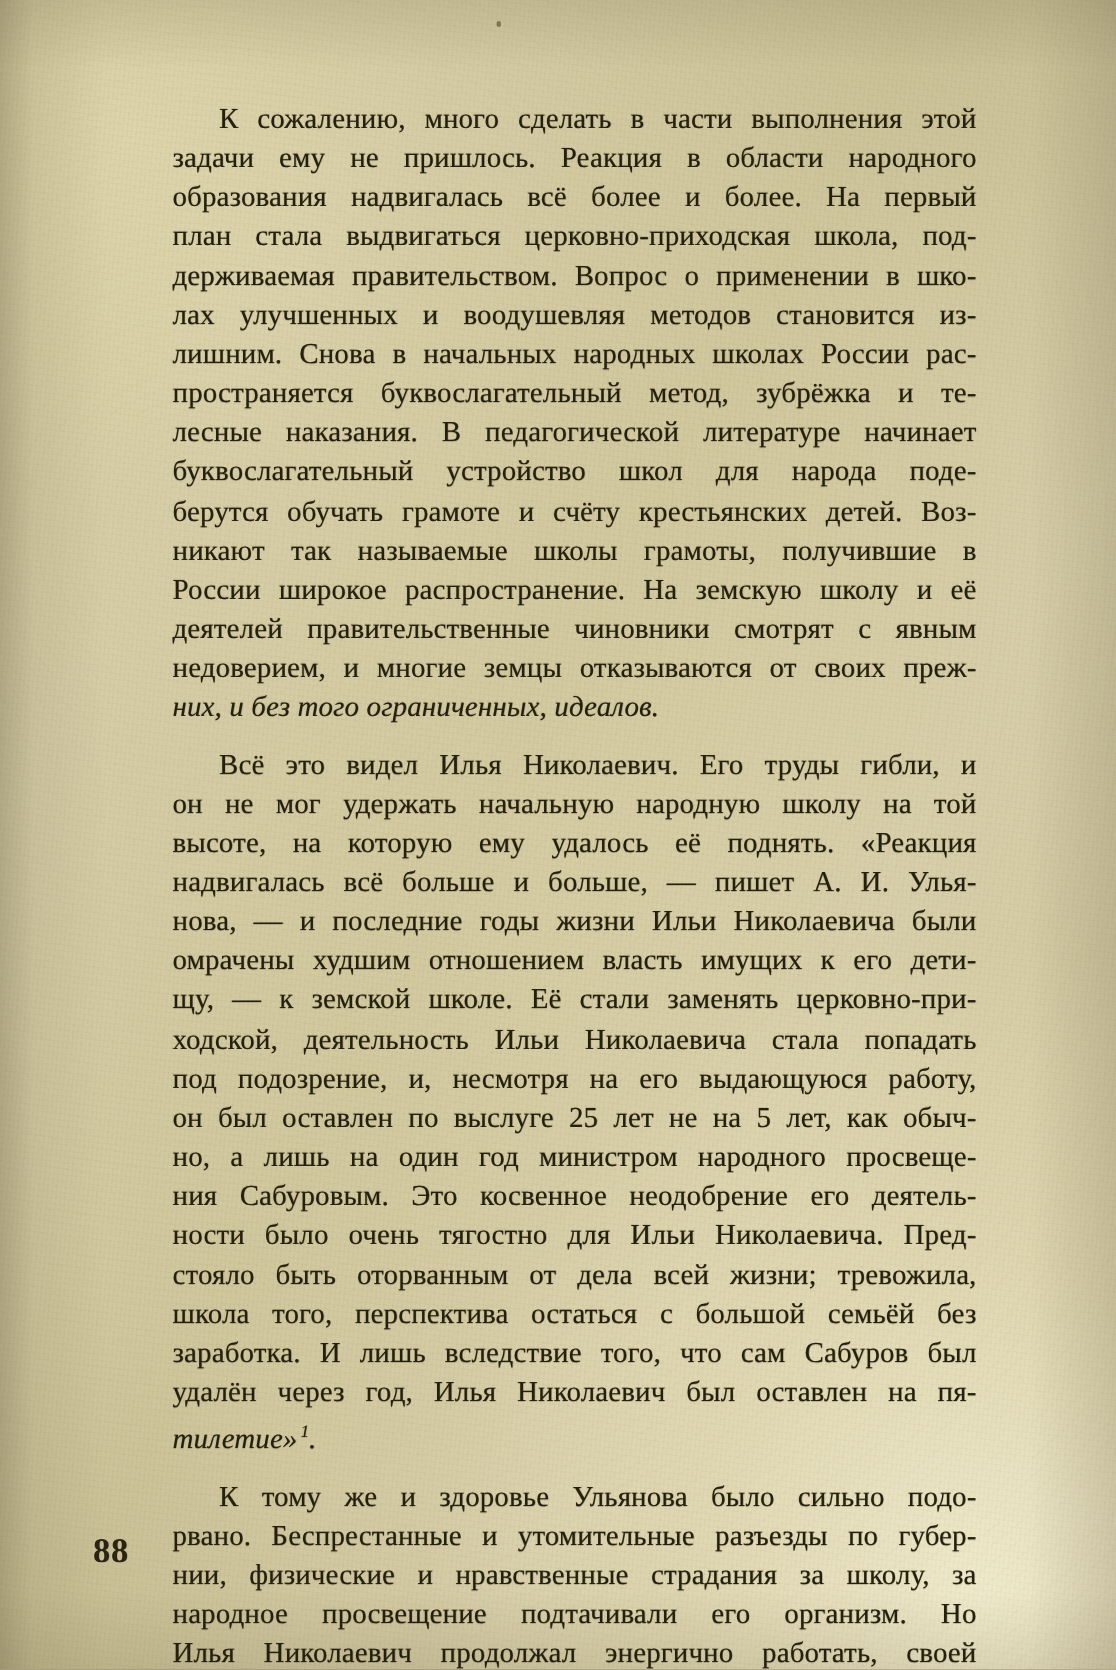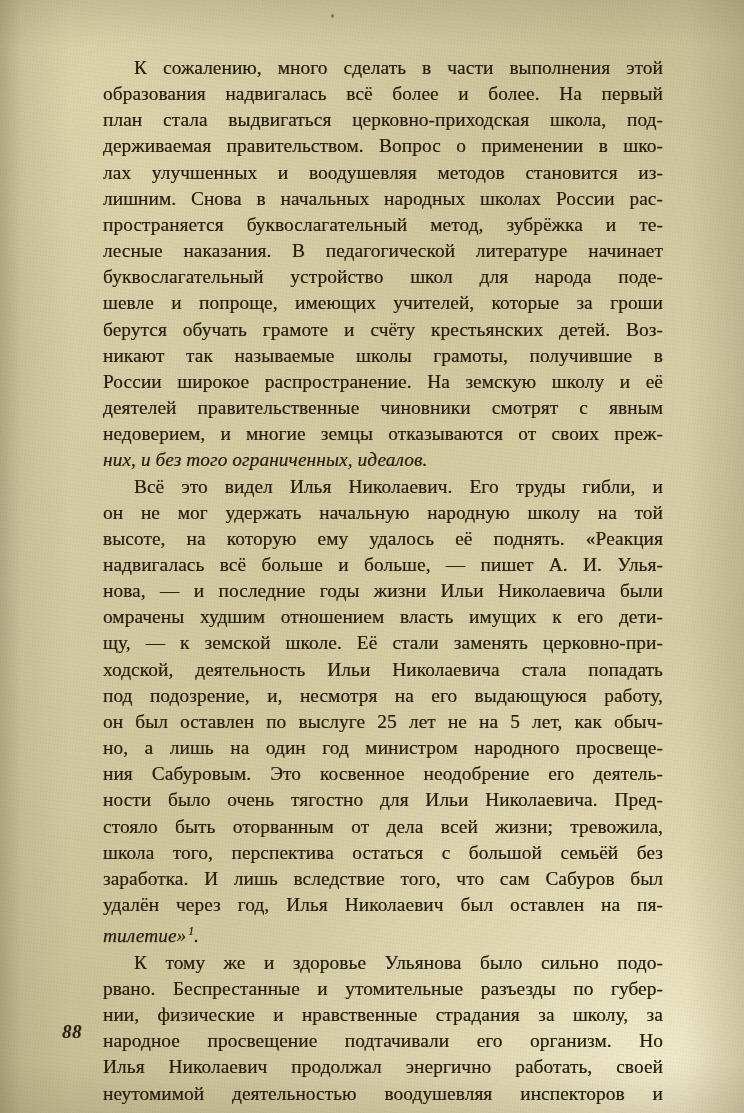--- a/index.html
+++ b/index.html
@@ -79,21 +79,21 @@
   .ln.last {
     text-align-last: left;
     white-space: normal;
     font-style: italic;
   }
   .ln.first {
     text-indent: 31px;
   }
 
   .para-block {
-    margin: 0;
+    margin: 12px;
     font-size: 19.3px;
     line-height: 26.15px;
     color: #24200f;
     letter-spacing: 0.1px;
     text-shadow:
       0.4px 0 0 rgba(60,52,28,0.33),
       0 0.4px 0 rgba(70,60,32,0.22),
       -0.3px -0.3px 0.5px rgba(118,104,68,0.22);
   }
   .sup-ref {
@@ -101,22 +101,21 @@
     vertical-align: super;
     letter-spacing: 0;
     margin-left: 2px;
   }
 
   
   .folio {
     position: absolute;
     left: 62px;
     top: 1021px;
-    font-style: italic;
-    font-size: 19px;
+    font-size: 23px;
     font-weight: 700;
     letter-spacing: 0.5px;
     color: #2a2414;
     text-shadow: 0.4px 0.3px 0 rgba(70,60,32,0.3);
   }
 
   
   .speck {
     position: absolute;
     left: 331px;
@@ -134,29 +133,29 @@
 <div class="page">
 
   <div class="grain"></div>
   <div class="vignette"></div>
   <div class="speck"></div>
 
   <div class="content">
 
     <div class="para-block">
       <span class="ln first">К сожалению, много сделать в части выполнения этой</span>
+      <span class="ln">задачи ему не пришлось. Реакция в области народного</span>
       <span class="ln">образования надвигалась всё более и более. На первый</span>
       <span class="ln">план стала выдвигаться церковно-приходская школа, под-</span>
       <span class="ln">держиваемая правительством. Вопрос о применении в шко-</span>
       <span class="ln">лах улучшенных и воодушевляя методов становится из-</span>
       <span class="ln">лишним. Снова в начальных народных школах России рас-</span>
       <span class="ln">пространяется буквослагательный метод, зубрёжка и те-</span>
       <span class="ln">лесные наказания. В педагогической литературе начинает</span>
       <span class="ln">буквослагательный устройство школ для народа поде-</span>
-      <span class="ln">шевле и попроще, имеющих учителей, которые за гроши</span>
       <span class="ln">берутся обучать грамоте и счёту крестьянских детей. Воз-</span>
       <span class="ln">никают так называемые школы грамоты, получившие в</span>
       <span class="ln">России широкое распространение. На земскую школу и её</span>
       <span class="ln">деятелей правительственные чиновники смотрят с явным</span>
       <span class="ln">недоверием, и многие земцы отказываются от своих преж-</span>
       <span class="ln last">них, и без того ограниченных, идеалов.</span>
     </div>
 
     <div class="para-block">
       <span class="ln first">Всё это видел Илья Николаевич. Его труды гибли, и</span>

